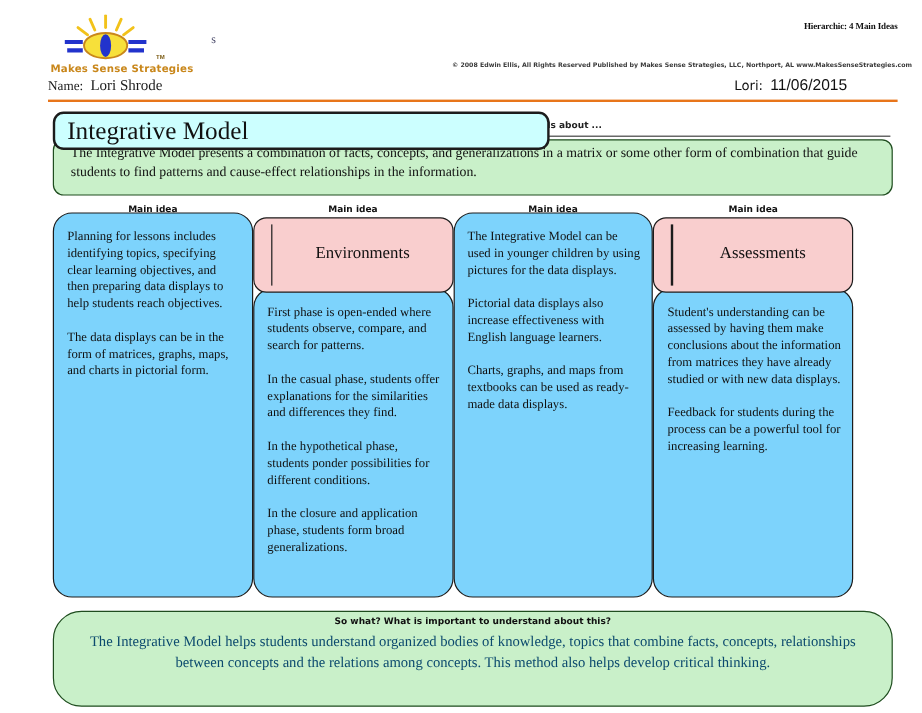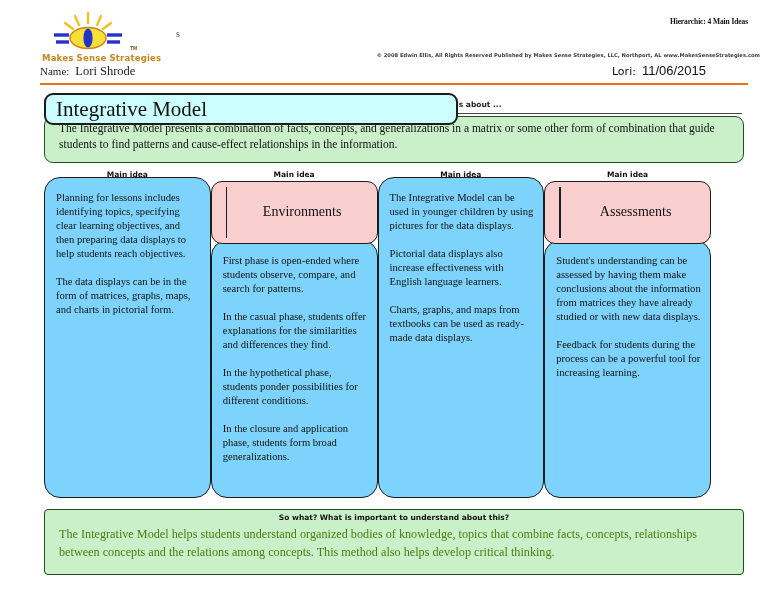--- a/index.html
+++ b/index.html
@@ -261,40 +261,41 @@
     color: #111;
     white-space: pre-line;
   }
 
   
   #sowhat-box {
     position: absolute;
     left: 44px;
     top: 509px;
     width: 700px;
-    height: 66px;
+    height: 80px;
     background: #C9F0C9;
     border: 1.6px solid #1f4d1f;
-    border-radius: 4px;
+    border-radius: 24px;
     box-sizing: border-box;
     padding: 3px 14px 0 14px;
   }
   #sowhat-prompt {
     text-align: center;
     font-family: "DejaVu Sans", sans-serif;
     font-weight: bold;
     font-size: 7.5px;
     color: #111;
   }
   #sowhat-text {
     margin-top: 4px;
     font-family: "Liberation Serif", serif;
     font-size: 12.2px;
     line-height: 1.45;
-    color: #4d7c0f;
+    color: #0c4a6e;
+    text-align: center;
   }
 </style>
 </head>
 <body>
 
 <div id="header">
 
   <div id="logo-block">
     <div id="logo-mark">
       <svg width="92" height="42" viewBox="0 0 92 42">

